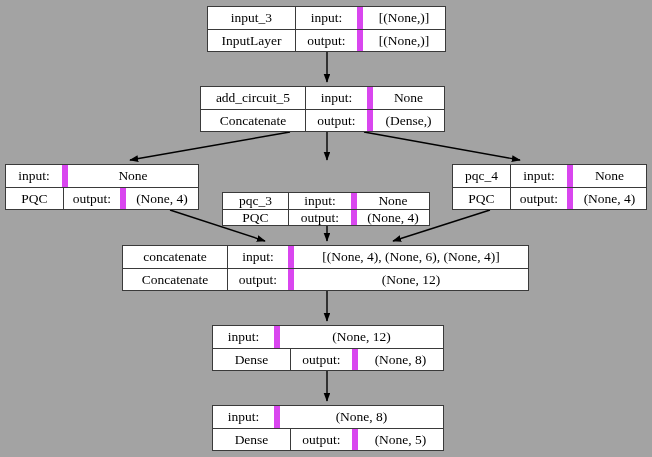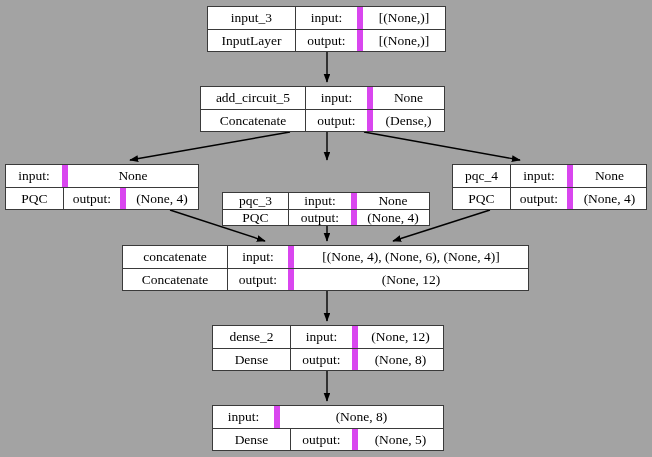--- a/index.html
+++ b/index.html
@@ -155,21 +155,20 @@
           <div class="cell c-shape" style="flex: 1 1 auto;">[(None, 4), (None, 6), (None, 4)]</div>
         </div>
         <div class="node-row">
           <div class="cell c-name" style="flex: 0 0 105px;">Concatenate</div>
           <div class="cell c-io" style="flex: 0 0 66px;">output:</div>
           <div class="cell c-shape" style="flex: 1 1 auto;">(None, 12)</div>
         </div>
       </div>
       <div class="node" style="left: 212px; top: 325px; width: 232px; height: 46px; border-color: rgb(58, 58, 58);">
         <div class="node-row top">
-          <div class="cell c-name" style="flex: 0 0 78px;">dense_2</div>
           <div class="cell c-io" style="flex: 0 0 67px;">input:</div>
           <div class="cell c-shape" style="flex: 1 1 auto;">(None, 12)</div>
         </div>
         <div class="node-row">
           <div class="cell c-name" style="flex: 0 0 78px;">Dense</div>
           <div class="cell c-io" style="flex: 0 0 67px;">output:</div>
           <div class="cell c-shape" style="flex: 1 1 auto;">(None, 8)</div>
         </div>
       </div>
       <div class="node" style="left: 212px; top: 405px; width: 232px; height: 46px; border-color: rgb(58, 58, 58);">

